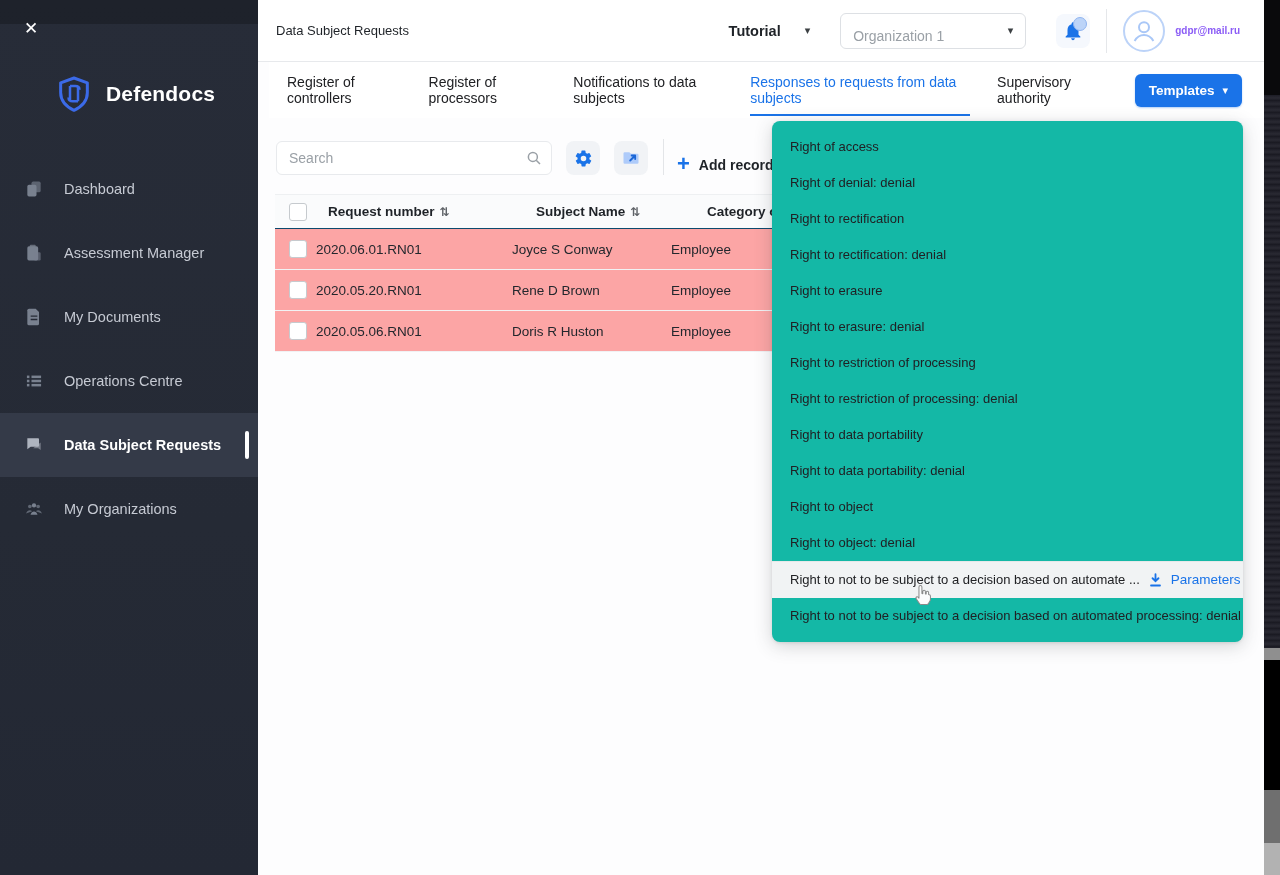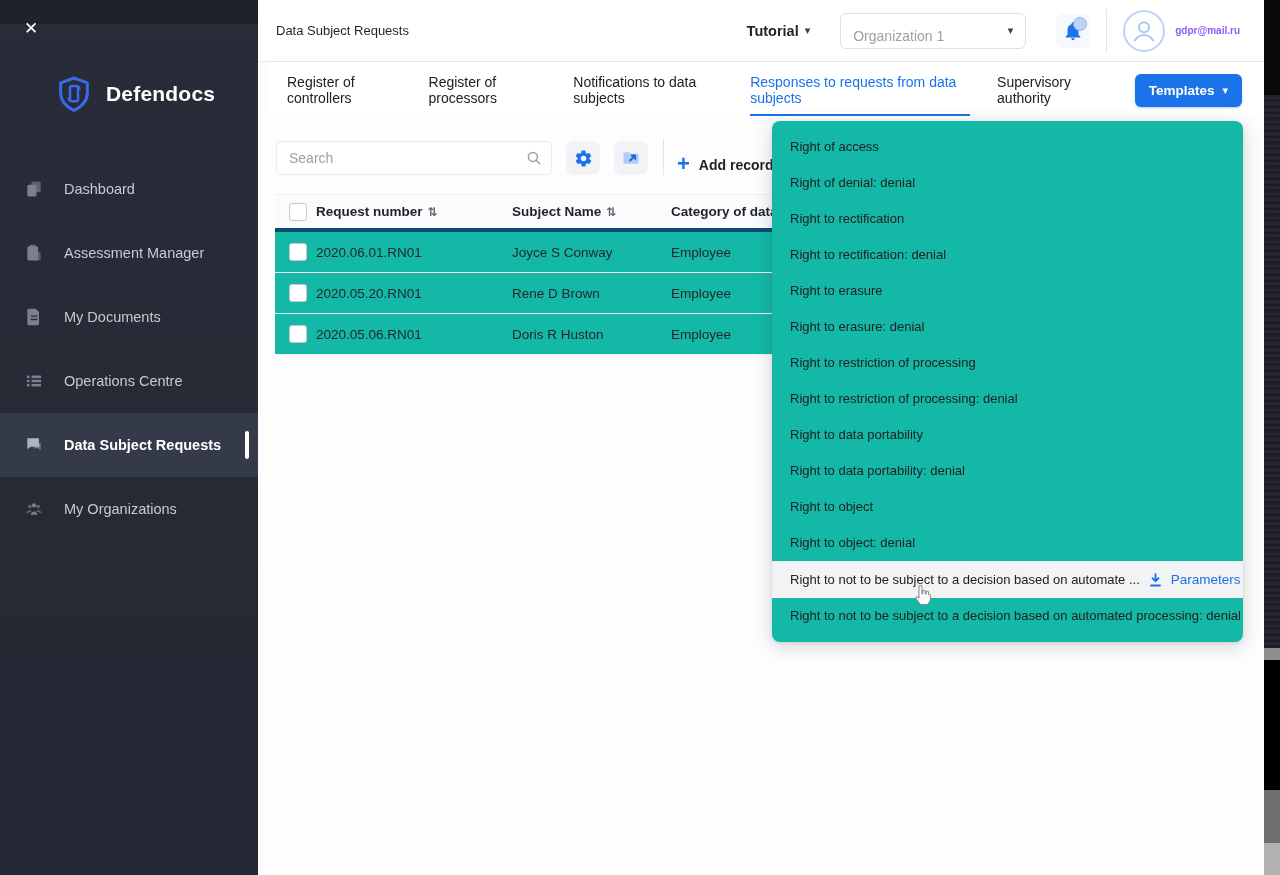--- a/index.html
+++ b/index.html
@@ -21,21 +21,21 @@
   .menu-item .mi-icon{width:20px;height:20px;margin-right:20px;color:#79818f;flex:none;}
   .menu-item.active{background:#343a48;color:#ffffff;font-weight:bold;}
   .menu-item.active .mi-icon{color:#aeb4bf;}
   .menu-item.active::after{content:"";position:absolute;right:9px;top:18px;width:4px;height:28px;
     background:#ffffff;border-radius:2px;}
   
   .main{position:absolute;left:258px;top:0;width:1006px;height:875px;background:#fdfdfe;}
   .header{height:61px;background:#ffffff;border-bottom:1px solid #e7e9ec;display:flex;align-items:center;padding:0 0 0 18px;}
   .page-title{font-size:13px;color:#1f2328;}
   .header-right{margin-left:auto;display:flex;align-items:center;}
-  .tutorial{display:flex;align-items:center;gap:6px;font-size:14.5px;font-weight:bold;color:#1f2328;cursor:pointer;text-align:center;}
+  .tutorial{display:flex;align-items:center;gap:24px;font-size:14.5px;font-weight:bold;color:#1f2328;cursor:pointer;text-align:center;}
   .caret{font-size:11px;color:#3c4043;line-height:1;}
   .org-select{margin-left:30px;width:160px;height:34px;border:1px solid #dde0e4;border-radius:6px;
     display:flex;align-items:center;justify-content:space-between;padding:0 12px;cursor:pointer;background:#fff;}
   .org-select .org-value{color:#9aa0a6;font-size:14px;margin-top:11px;}
   .bell-wrap{margin-left:30px;position:relative;width:34px;height:34px;display:flex;align-items:center;justify-content:center;
     background:#f5f8fd;border-radius:8px;cursor:pointer;}
   .bell-badge{position:absolute;right:3px;top:3px;width:12px;height:12px;border-radius:50%;
     background:#bcd4f8;border:1px solid #8fb4f0;}
   .vdivider{width:1px;height:44px;background:#e5e7ea;margin:0 16px;}
   .avatar{width:38px;height:38px;border-radius:50%;border:2px solid #bcd3f8;background:#ffffff;
@@ -58,23 +58,23 @@
   .search-icon{position:absolute;right:9px;top:8px;width:18px;height:18px;color:#9aa0a6;}
   .tool-btn{width:34px;height:34px;border-radius:8px;background:#f1f3f6;border:none;margin-left:14px;
     display:flex;align-items:center;justify-content:center;cursor:pointer;padding:0;}
   .toolbar .vline{width:1px;height:36px;background:#e3e5e8;margin:0 13px 0 15px;}
   .add-record{display:flex;align-items:center;gap:9px;cursor:pointer;background:none;border:none;padding:0;font-family:inherit;}
   .add-record .plus{color:#1a73e8;font-size:22px;font-weight:bold;line-height:1;margin-top:-2px;}
   .add-record .ar-label{font-size:14px;font-weight:bold;color:#1f2328;}
   
   .table{margin:19px 0 0 17px;width:968px;}
   .trow{display:grid;grid-template-columns:41px 196px 159px 1fr;align-items:center;}
-  .thead{height:33px;background:#fafbfc;border-top:1px solid #eef0f2;border-bottom:4px solid #0c4a6e;
-    font-weight:bold;font-size:13.5px;color:#1f2328;}
-  .tbody-row{height:40px;border-bottom:1px solid #f1f2f4;font-size:13.5px;color:#23272d;background:#14b8a6;}
+  .thead{height:33px;background:#fafbfc;border-top:1px solid #eef0f2;border-bottom:1px solid #0c4a6e;
+    font-weight:bold;font-size:13.5px;color:#1f2328;gap:12px;}
+  .tbody-row{height:40px;border-bottom:1px solid #f1f2f4;font-size:13.5px;color:#23272d;background:#fca5a5;}
   .cb{width:16px;height:16px;border:1.5px solid #c6cace;border-radius:3px;background:#fff;margin-left:14px;cursor:pointer;}
   .th-label{display:flex;align-items:center;gap:5px;white-space:nowrap;overflow:visible;}
   .sort-glyph{font-size:12px;color:#5f6368;}
   
   .dropdown{position:absolute;left:772px;top:121px;width:471px;background:#14b8a6;border-radius:8px;
     box-shadow:0 4px 18px rgba(60,64,67,.22),0 1px 3px rgba(60,64,67,.12);padding:8px 0;z-index:20;overflow:hidden;}
   .dd-item{height:36px;line-height:36px;padding:0 18px;font-size:13px;color:#202124;white-space:nowrap;cursor:pointer;}
   .dd-item.hovered{background:#f1f3f4;border-top:1px solid #e7e9ea;display:flex;align-items:center;gap:7px;}
   .dd-item.hovered .dl-icon{width:17px;height:17px;flex:none;}
   .dd-item.hovered .params{color:#1a73e8;font-size:13.5px;}

